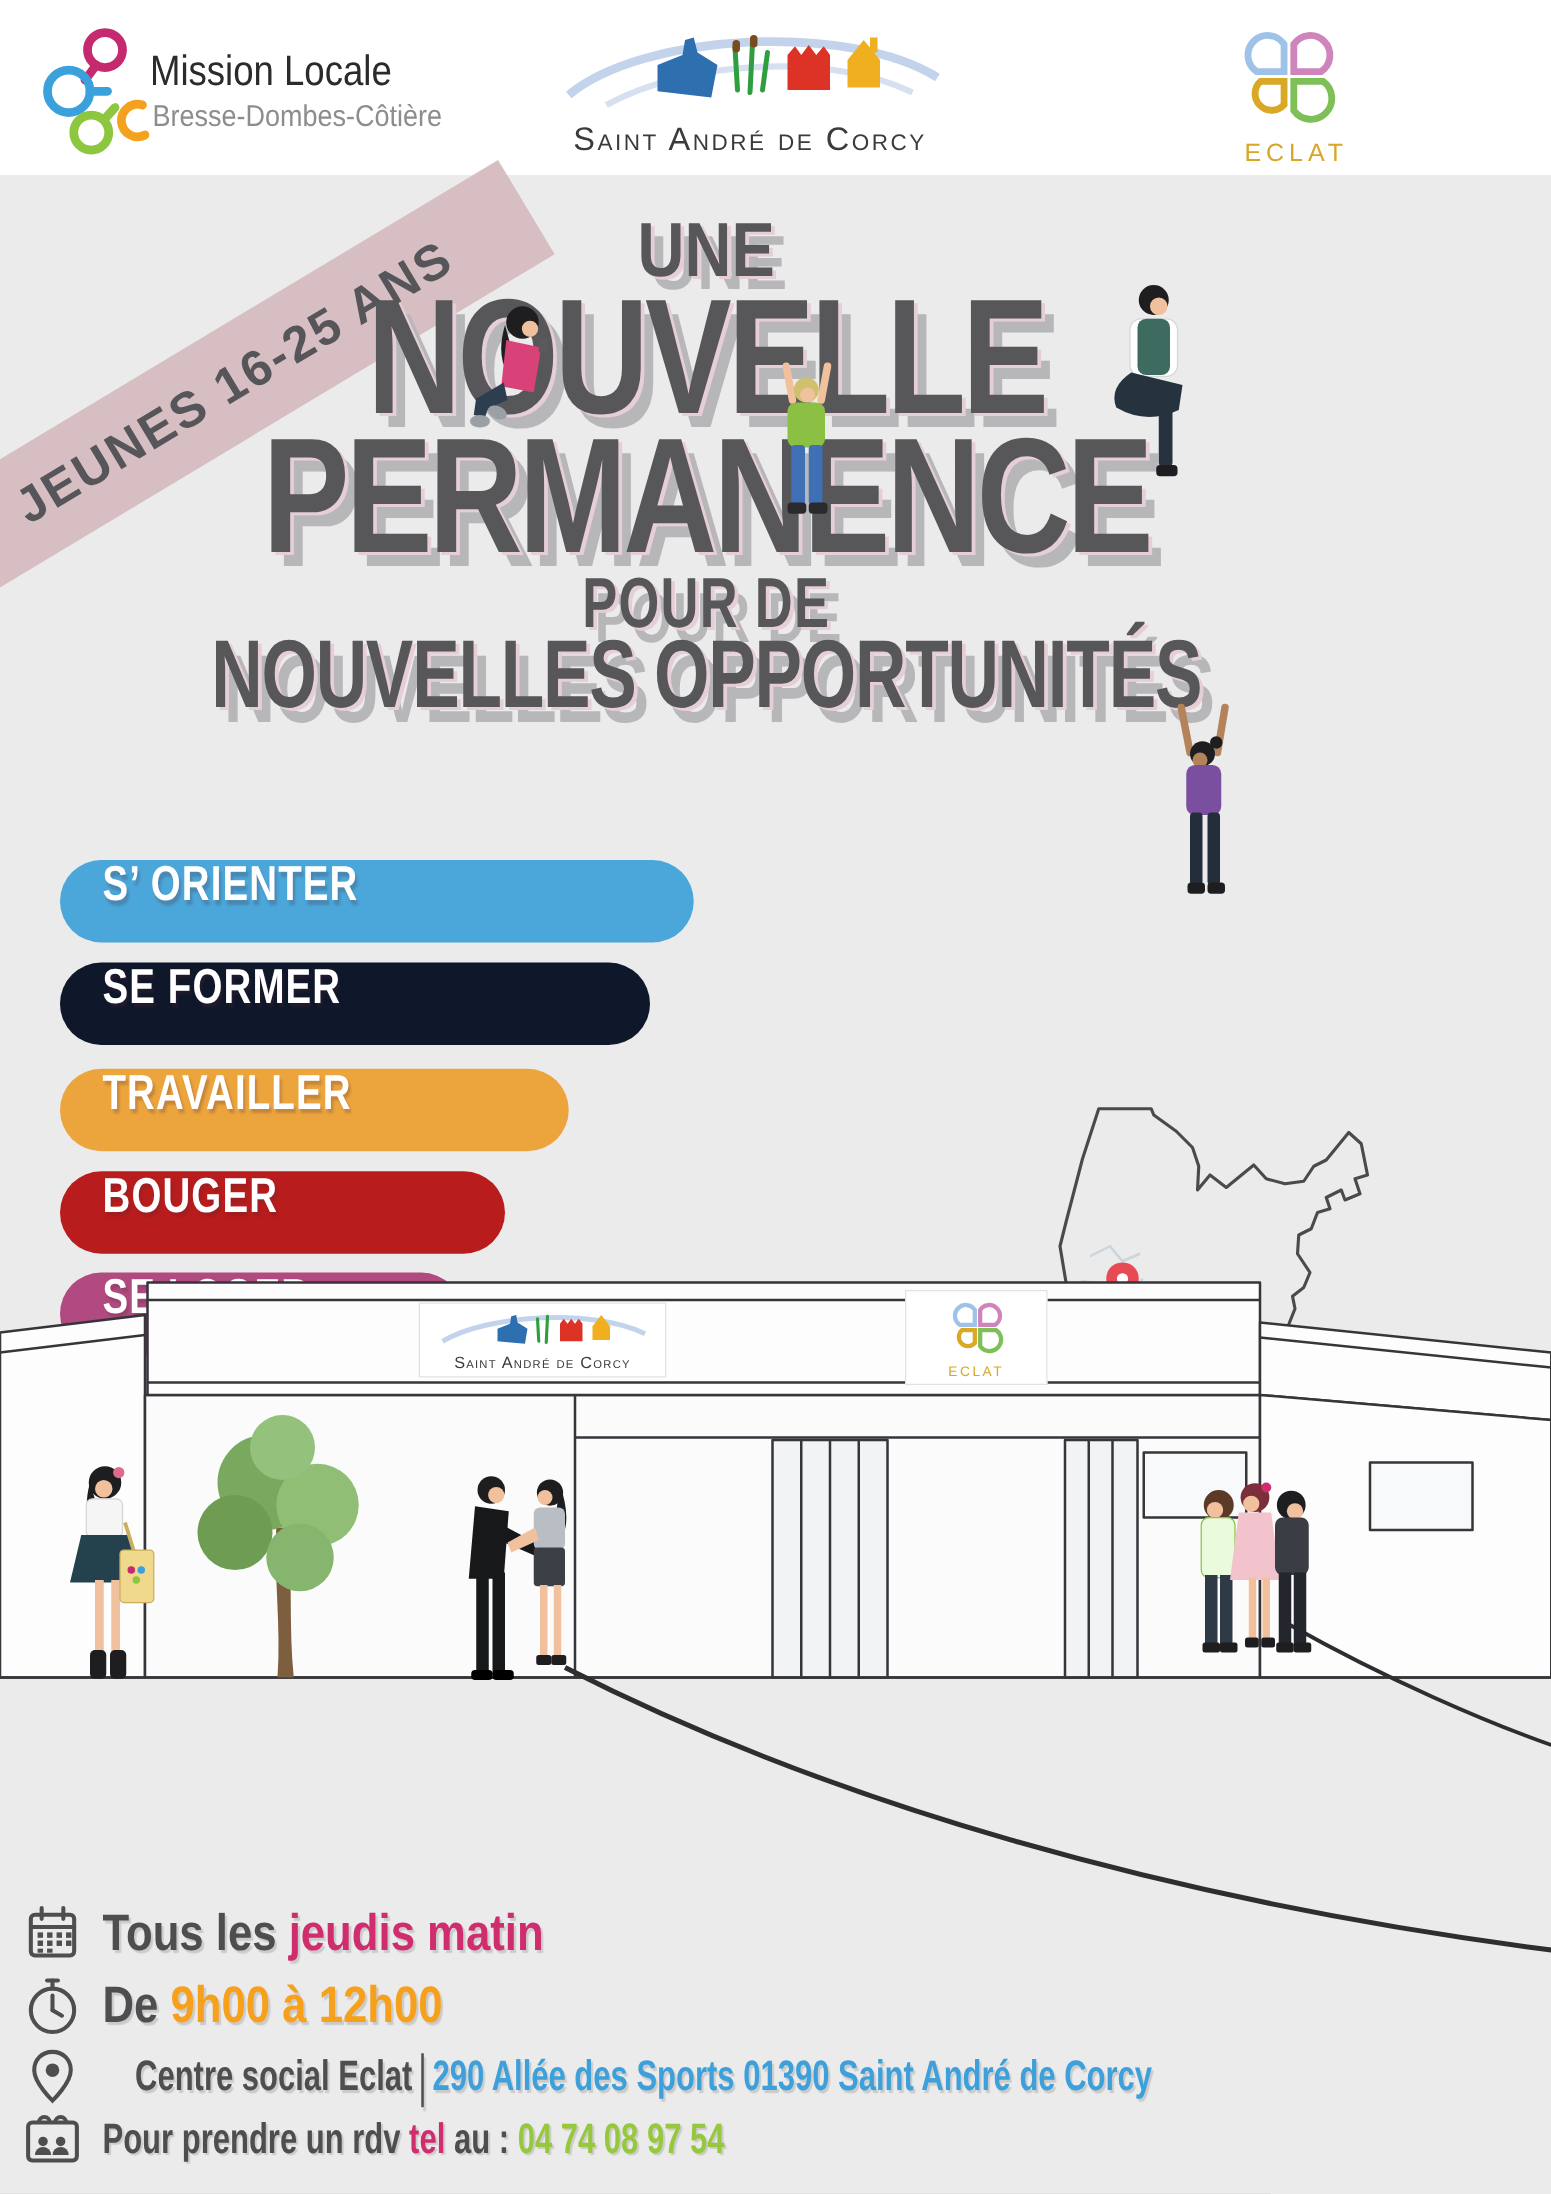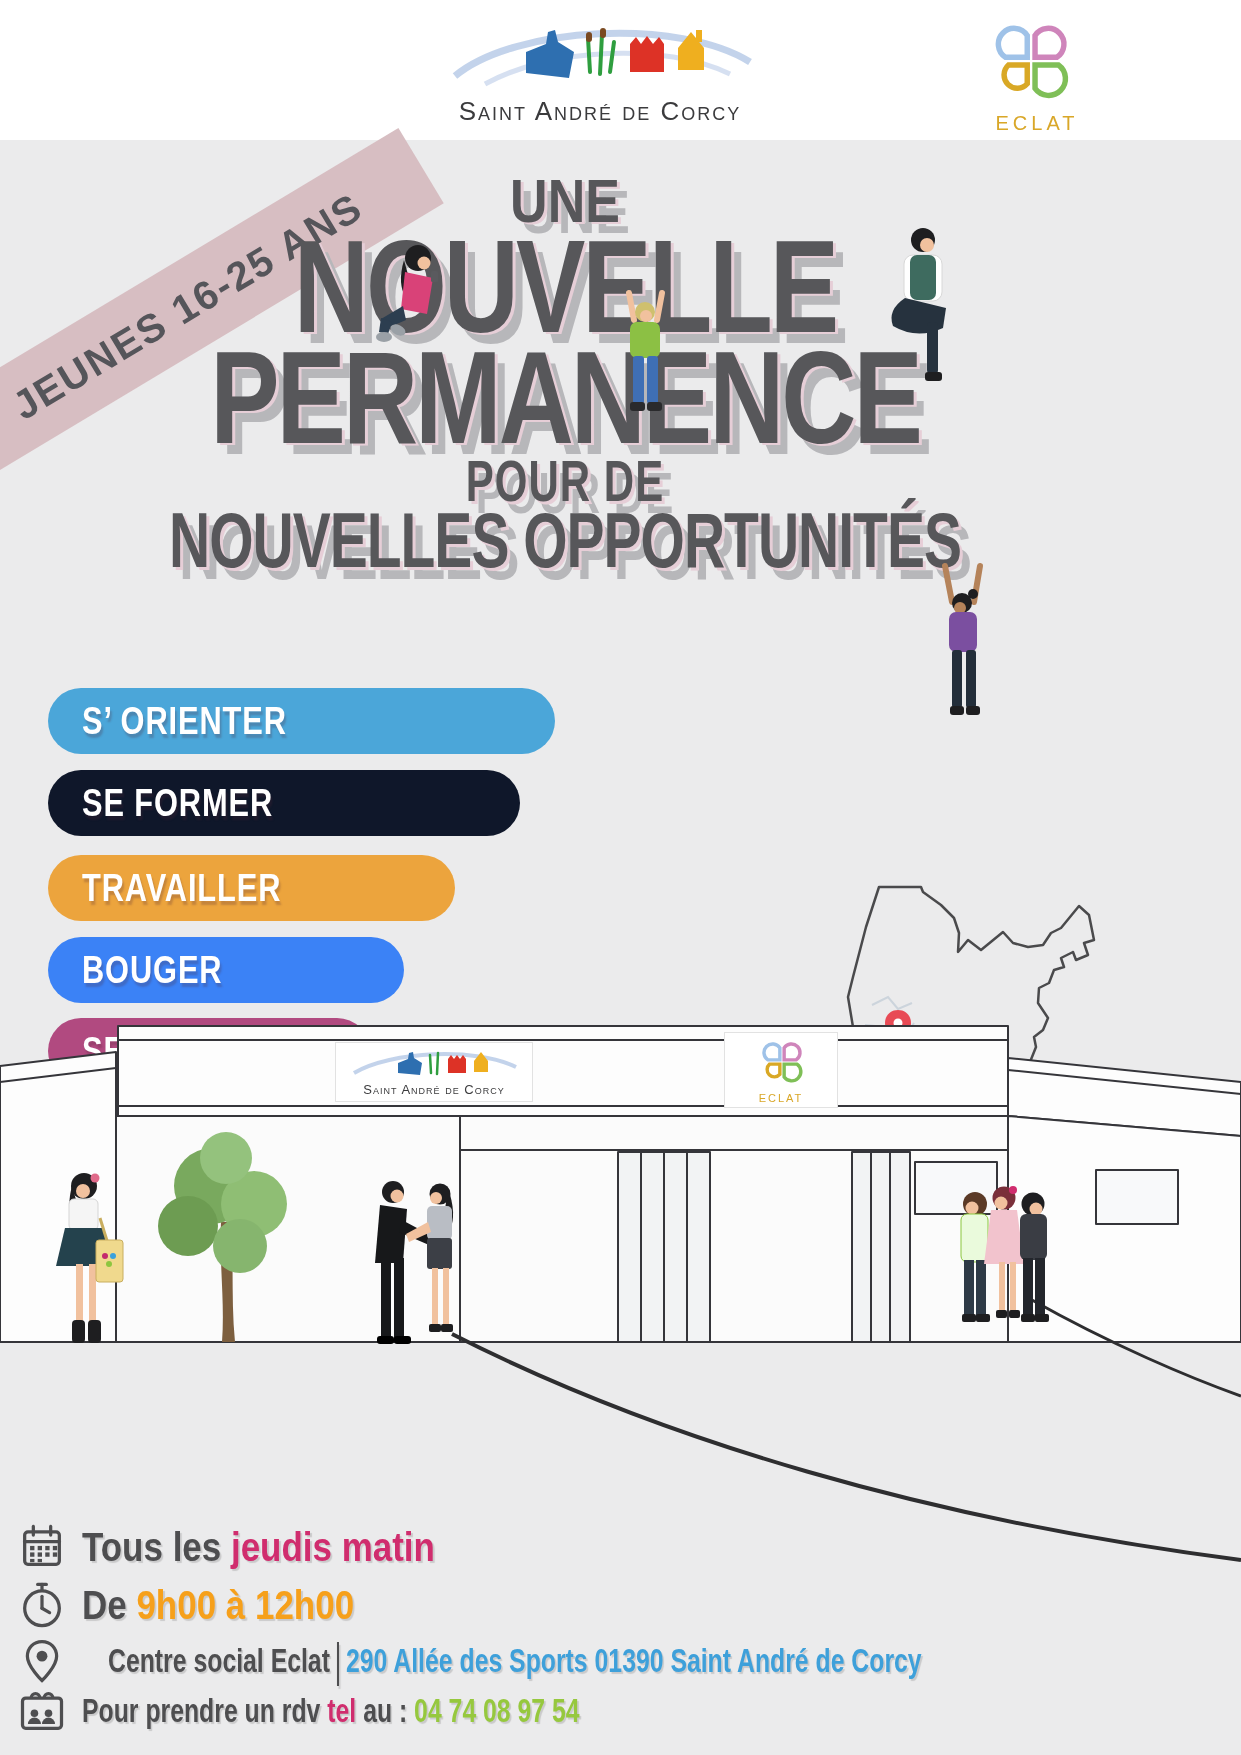--- a/index.html
+++ b/index.html
@@ -34,21 +34,21 @@
     transform-origin:top center; line-height:1;
   }
   .tl1 { top:170px; font-size:52px; transform:scaleY(1.18); }
   .tl2 { top:221px; font-size:104px; letter-spacing:-3px; transform:scaleY(1.26); }
   .tl3 { top:332px; font-size:104px; letter-spacing:-3px; transform:scaleY(1.26); }
   .tl4 { top:454px; font-size:42px; letter-spacing:1px; transform:scaleY(1.35); }
   .tl5 { top:502px; font-size:57px; letter-spacing:-1px; transform:scaleY(1.35); }
   
   .pill {
     position:absolute; left:48px; height:66px; border-radius:34px;
-    display:flex; align-items:center; padding-left:34px;
+    display:flex; align-items:flex-start; padding-left:34px;
   }
   .pill span {
     color:#ffffff; font-weight:700; font-size:35px; letter-spacing:1px;
     transform:scale(0.88,1.12); transform-origin:left center; white-space:nowrap;
     text-shadow:2px 3px 2px rgba(80,40,55,0.25);
   }
   
   .deco { position:absolute; left:0; top:0; width:1241px; height:1755px; }
   
   .sign { position:absolute; background:#ffffff; border:1px solid #e2e2e2; }
@@ -66,20 +66,33 @@
   .row-small .info-text { font-size:31px; transform:scale(0.8,1.1); }
   .info-text .divider { display:inline-block; transform:scaleY(1.35); margin:0 6px; font-weight:400; }
 </style>
 </head>
 <body>
 
 <div id="poster">
 
   <div class="header-band"></div>
 
+  <div class="logo-ml">
+    <svg width="90" height="112" viewBox="0 0 90 112">
+      <circle cx="52" cy="22" r="14" fill="none" stroke="#c42a6d" stroke-width="7"></circle>
+      <line x1="45" y1="34" x2="36" y2="46" stroke="#c42a6d" stroke-width="7" stroke-linecap="round"></line>
+      <circle cx="23" cy="55" r="17" fill="none" stroke="#3ba1dc" stroke-width="7"></circle>
+      <line x1="40" y1="55" x2="54" y2="55" stroke="#3ba1dc" stroke-width="7" stroke-linecap="round"></line>
+      <circle cx="41" cy="88" r="14" fill="none" stroke="#8dc63f" stroke-width="7"></circle>
+      <line x1="51" y1="78" x2="60" y2="68" stroke="#8dc63f" stroke-width="7" stroke-linecap="round"></line>
+      <path d="M82 66 a13 13 0 1 0 2 24" fill="none" stroke="#f4a11d" stroke-width="7" stroke-linecap="round"></path>
+    </svg>
+    <div class="t1">Mission Locale</div>
+    <div class="t2">Bresse-Dombes-Côtière</div>
+  </div>
 
   <div class="logo-sa">
     <svg width="340" height="84" viewBox="0 0 340 84">
       <path d="M25 62 C85 12 250 4 320 48" fill="none" stroke="#b9cbe8" stroke-width="7" opacity="0.85"></path>
       <path d="M55 70 C120 34 235 28 300 60" fill="none" stroke="#ccd8ee" stroke-width="5" opacity="0.8"></path>
       <path d="M96 38 l20 -8 l2 -12 l7 -2 l3 12 l16 10 l-5 26 l-43 -5 z" fill="#2e6fb0"></path>
       <g stroke="#2f9e3f" stroke-width="4" stroke-linecap="round">
         <line x1="160" y1="58" x2="158" y2="24"></line>
         <line x1="170" y1="60" x2="172" y2="20"></line>
         <line x1="180" y1="58" x2="184" y2="28"></line>
@@ -120,21 +133,21 @@
   <div id="pills">
       <div class="pill" style="top: 688px; width: 507px; background: rgb(75, 166, 217);">
         <span>S’ ORIENTER</span>
       </div>
       <div class="pill" style="top: 770px; width: 472px; background: #0f172a;">
         <span>SE FORMER</span>
       </div>
       <div class="pill" style="top: 855px; width: 407px; background: rgb(236, 164, 61);">
         <span>TRAVAILLER</span>
       </div>
-      <div class="pill" style="top: 937px; width: 356px; background: #3b82f6;">
+      <div class="pill" style="top: 937px; width: 356px; background: #b91c1c;">
         <span>BOUGER</span>
       </div>
       <div class="pill" style="top: 1018px; width: 322px; background: rgb(177, 74, 128);">
         <span>SE LOGER</span>
       </div>
     </div>
 
   <svg class="deco" viewBox="0 0 1241 1755">
 
     <g>

